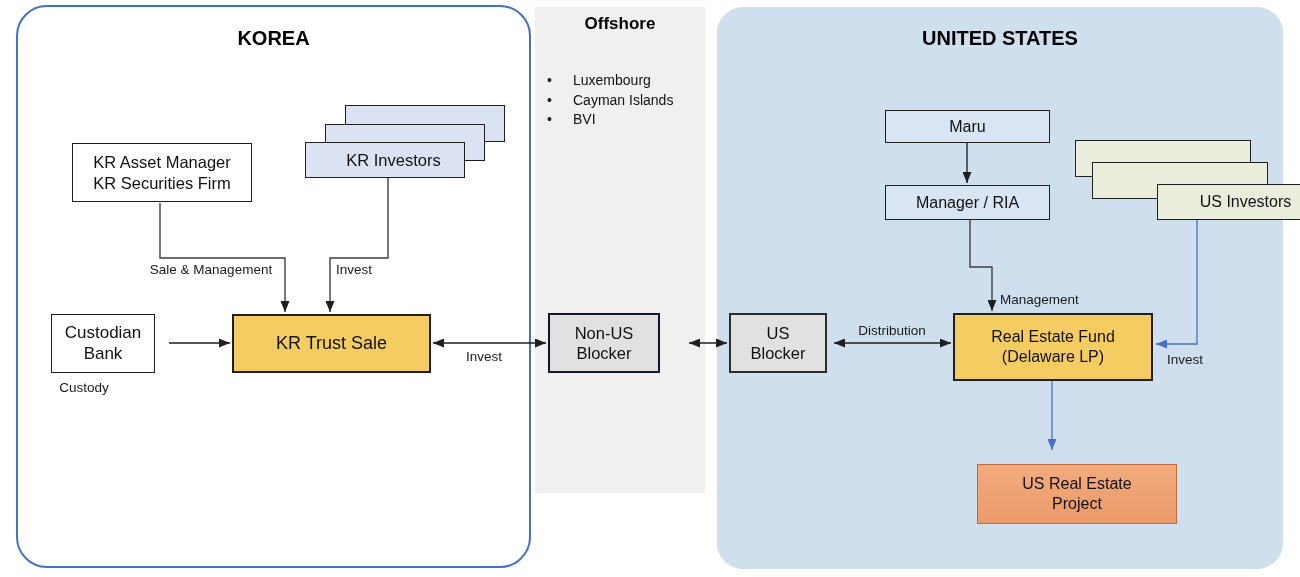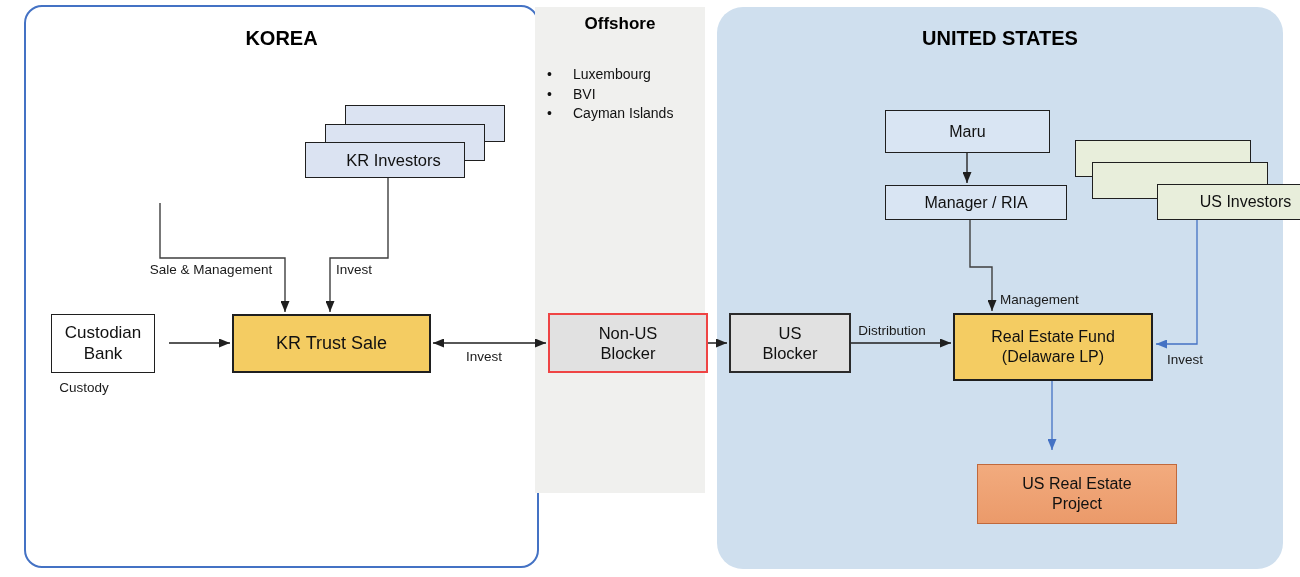--- a/index.html
+++ b/index.html
@@ -28,30 +28,30 @@
     position:absolute;margin:0;padding:0;list-style:none;font-size:14px;line-height:19.5px;color:#111;
   }
   ul.offshore-list li{position:relative;padding-left:30px;}
   ul.offshore-list li::before{content:"•";position:absolute;left:4px;top:0;font-size:14px;}
 </style>
 </head>
 <body>
 
 <div id="stage">
 
-  <div class="panel" style="left:24px;top:5px;width:515px;height:563px;background:#ffffff;border:2px solid #4472c4;border-radius:18px;">
+  <div class="panel" style="left:16px;top:5px;width:515px;height:563px;background:#ffffff;border:2px solid #4472c4;border-radius:31px;">
     <div class="panel-title" style="top:20px;">KOREA</div>
   </div>
 
   <div class="panel" style="left:535px;top:7px;width:170px;height:486px;background:#f0f0ee;">
     <div class="panel-title small" style="top:7px;">Offshore</div>
-    <ul class="offshore-list" style="left:8px;top:58px;width:160px;">
+    <ul class="offshore-list" style="left:8px;top:64px;width:160px;">
       <li>Luxembourg</li>
+      <li>Cayman Islands</li>
       <li>BVI</li>
-      <li>Cayman Islands</li>
     </ul>
   </div>
 
   <div class="panel" style="left:717px;top:7px;width:566px;height:562px;background:#cfdfee;border-radius:26px;padding-left:40px;">
     <div class="panel-title" style="top:20px;">UNITED STATES</div>
   </div>
 
   <svg id="edges" width="1300" height="577" viewBox="0 0 1300 577">
     <defs>
       <marker id="mB" viewBox="0 0 11 9" markerWidth="11" markerHeight="9" refX="11" refY="4.5" orient="auto-start-reverse" markerUnits="userSpaceOnUse">
@@ -66,39 +66,41 @@
     <path d="M169,343 L230,343" fill="none" stroke="#1f1f1f" stroke-width="1.4" marker-end="url(#mB)"></path>
     <path d="M433,343 L546,343" fill="none" stroke="#1f1f1f" stroke-width="1.4" marker-start="url(#mB)" marker-end="url(#mB)"></path>
     <path d="M689,343 L727,343" fill="none" stroke="#1f1f1f" stroke-width="1.4" marker-start="url(#mB)" marker-end="url(#mB)"></path>
     <path d="M834,343 L951,343" fill="none" stroke="#1f1f1f" stroke-width="1.4" marker-start="url(#mB)" marker-end="url(#mB)"></path>
     <path d="M967,143 L967,183" fill="none" stroke="#262626" stroke-width="1.4" marker-end="url(#mB)"></path>
     <path d="M970,220 L970,267 L992,267 L992,311" fill="none" stroke="#3f3f3f" stroke-width="1.4" marker-end="url(#mB)"></path>
     <path d="M1197,220 L1197,344 L1156,344" fill="none" stroke="#4472c4" stroke-width="1.3" marker-end="url(#mBlue)"></path>
     <path d="M1052,373 L1052,450" fill="none" stroke="#4472c4" stroke-width="1.3" marker-end="url(#mBlue)"></path>
   </svg>
 
+  <div class="node" style="left:72px;top:143px;width:180px;height:59px;background:#ffffff;border:1.6px solid #1f1f1f;">KR Asset Manager
+KR Securities Firm</div>
 
   <div class="stackbox" style="left:345px;top:105px;width:160px;height:37px;background:#dbe3f2;border:1.8px solid #1f1f1f;"></div>
   <div class="stackbox" style="left:325px;top:124px;width:160px;height:37px;background:#dbe3f2;border:1.8px solid #1f1f1f;"></div>
   <div class="node" style="left:305px;top:142px;width:160px;height:36px;background:#dbe3f2;border:1.8px solid #1f1f1f;padding-left:17px;">KR Investors</div>
 
   <div class="node" style="left:51px;top:314px;width:104px;height:59px;background:#ffffff;border:1.6px solid #1f1f1f;font-size:17px;">Custodian
 Bank</div>
 
   <div class="node" style="left:232px;top:314px;width:199px;height:59px;background:#f4cc62;border:2px solid #1f1f1f;font-size:18px;">KR Trust Sale</div>
 
-  <div class="node" style="left:548px;top:313px;width:160px;height:60px;background:#e1e1e1;border:2px solid #ef4444;">Non-US
+  <div class="node" style="left:548px;top:313px;width:112px;height:60px;background:#e1e1e1;border:2px solid #0f172a;">Non-US
 Blocker</div>
 
-  <div class="node" style="left:729px;top:313px;width:122px;height:60px;background:#e1e1e1;border:2px solid #2b2b2b;">US
+  <div class="node" style="left:729px;top:313px;width:98px;height:60px;background:#e1e1e1;border:2px solid #2b2b2b;">US
 Blocker</div>
 
-  <div class="node" style="left:885px;top:110px;width:165px;height:43px;background:#d9e5f3;border:1.6px solid #1f1f1f;font-size:16px;">Maru</div>
+  <div class="node" style="left:885px;top:110px;width:165px;height:33px;background:#d9e5f3;border:1.6px solid #1f1f1f;font-size:16px;">Maru</div>
 
-  <div class="node" style="left:885px;top:185px;width:182px;height:35px;background:#d9e5f3;border:1.6px solid #1f1f1f;font-size:16px;">Manager / RIA</div>
+  <div class="node" style="left:885px;top:185px;width:165px;height:35px;background:#d9e5f3;border:1.6px solid #1f1f1f;font-size:16px;">Manager / RIA</div>
 
   <div class="stackbox" style="left:1075px;top:140px;width:176px;height:37px;background:#e8eedb;border:1.8px solid #1f1f1f;"></div>
   <div class="stackbox" style="left:1092px;top:162px;width:176px;height:37px;background:#e8eedb;border:1.8px solid #1f1f1f;"></div>
   <div class="node" style="left:1109px;top:184px;width:177px;height:36px;background:#e8eedb;border:1.8px solid #1f1f1f;font-size:16px;margin-left:48px;">US Investors</div>
 
   <div class="node" style="left:953px;top:313px;width:200px;height:68px;background:#f4cc62;border:2px solid #1f1f1f;font-size:16px;">Real Estate Fund
 (Delaware LP)</div>
 
   <div class="node" style="left:953px;top:464px;width:200px;height:60px;background:linear-gradient(180deg,#f2ab7e 0%,#eb9a6a 100%);border:1.8px solid #c0693c;font-size:16px;margin-left:24px;">US Real Estate
 Project</div>

